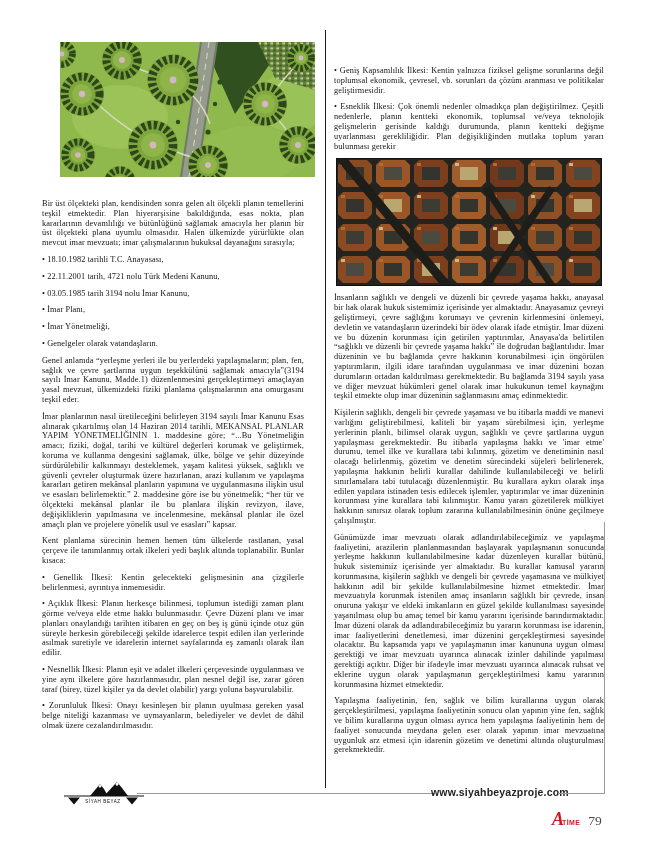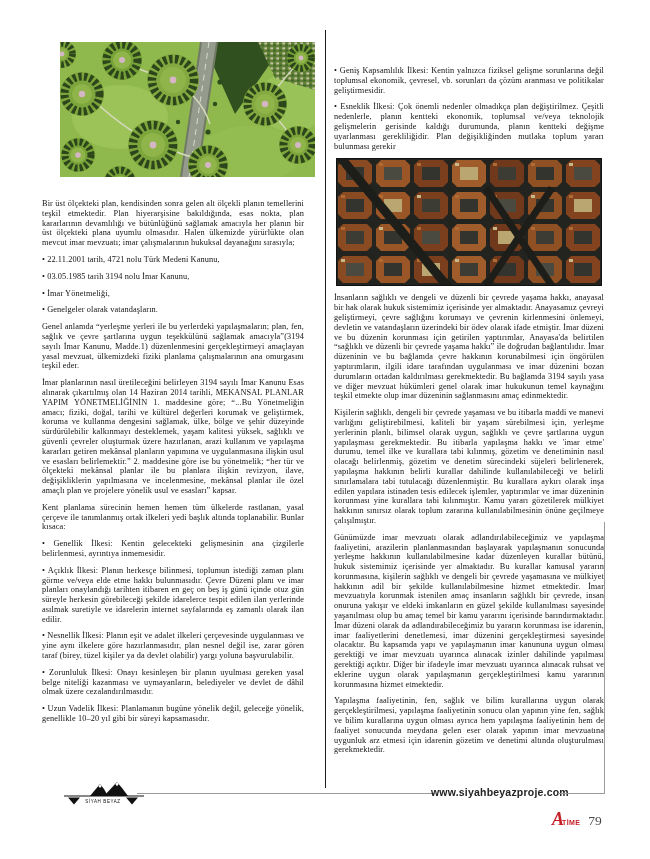--- a/index.html
+++ b/index.html
@@ -114,32 +114,33 @@
       <circle cx="60" cy="140" r="16" fill="#76a238"></circle>
         <circle cx="60" cy="140" r="12" fill="none" stroke="#2c451a" stroke-width="7" stroke-dasharray="3 2.2"></circle>
         <circle cx="60" cy="140" r="6.5" fill="#8fb44a"></circle>
     </g>
   </svg>
 
   <div class="divider"></div>
 
   <div class="col col-left">
     <p>Bir üst ölçekteki plan, kendisinden sonra gelen alt ölçekli planın temellerini teşkil etmektedir. Plan hiyerarşisine bakıldığında, esas nokta, plan kararlarının devamlılığı ve bütünlüğünü sağlamak amacıyla her planın bir üst ölçekteki plana uyumlu olmasıdır. Halen ülkemizde yürürlükte olan mevcut imar mevzuatı; imar çalışmalarının hukuksal dayanağını sırasıyla;</p>
+    <p>• 18.10.1982 tarihli T.C. Anayasası,</p>
     <p>• 22.11.2001 tarih, 4721 nolu Türk Medeni Kanunu,</p>
     <p>• 03.05.1985 tarih 3194 nolu İmar Kanunu,</p>
+    <p>• İmar Planı,</p>
     <p>• İmar Yönetmeliği,</p>
     <p>• Genelgeler olarak vatandaşların.</p>
     <p>Genel anlamda “yerleşme yerleri ile bu yerlerdeki yapılaşmaların; plan, fen, sağlık ve çevre şartlarına uygun teşekkülünü sağlamak amacıyla”(3194 sayılı İmar Kanunu, Madde.1) düzenlenmesini gerçekleştirmeyi amaçlayan yasal mevzuat, ülkemizdeki fiziki planlama çalışmalarının ana omurgasını teşkil eder.</p>
     <p>İmar planlarının nasıl üretileceğini belirleyen 3194 sayılı İmar Kanunu Esas alınarak çıkartılmış olan 14 Haziran 2014 tarihli, MEKANSAL PLANLAR YAPIM YÖNETMELİĞİNİN 1. maddesine göre; “...Bu Yönetmeliğin amacı; fiziki, doğal, tarihi ve kültürel değerleri korumak ve geliştirmek, koruma ve kullanma dengesini sağlamak, ülke, bölge ve şehir düzeyinde sürdürülebilir kalkınmayı desteklemek, yaşam kalitesi yüksek, sağlıklı ve güvenli çevreler oluşturmak üzere hazırlanan, arazi kullanım ve yapılaşma kararları getiren mekânsal planların yapımına ve uygulanmasına ilişkin usul ve esasları belirlemektir.” 2. maddesine göre ise bu yönetmelik; “her tür ve ölçekteki mekânsal planlar ile bu planlara ilişkin revizyon, ilave, değişikliklerin yapılmasına ve incelenmesine, mekânsal planlar ile özel amaçlı plan ve projelere yönelik usul ve esasları” kapsar.</p>
     <p>Kent planlama sürecinin hemen hemen tüm ülkelerde rastlanan, yasal çerçeve ile tanımlanmış ortak ilkeleri yedi başlık altında toplanabilir. Bunlar kısaca:</p>
     <p>• Genellik İlkesi: Kentin gelecekteki gelişmesinin ana çizgilerle belirlenmesi, ayrıntıya inmemesidir.</p>
     <p>• Açıklık İlkesi: Planın herkesçe bilinmesi, toplumun istediği zaman planı görme ve/veya elde etme hakkı bulunmasıdır. Çevre Düzeni planı ve imar planları onaylandığı tarihten itibaren en geç on beş iş günü içinde otuz gün süreyle herkesin görebileceği şekilde idarelerce tespit edilen ilan yerlerinde asılmak suretiyle ve idarelerin internet sayfalarında eş zamanlı olarak ilan edilir.</p>
     <p>• Nesnellik İlkesi: Planın eşit ve adalet ilkeleri çerçevesinde uygulanması ve yine aynı ilkelere göre hazırlanmasıdır, plan nesnel değil ise, zarar gören taraf (birey, tüzel kişiler ya da devlet olabilir) yargı yoluna başvurulabilir.</p>
     <p>• Zorunluluk İlkesi: Onayı kesinleşen bir planın uyulması gereken yasal belge niteliği kazanması ve uymayanların, belediyeler ve devlet de dâhil olmak üzere cezalandırılmasıdır.</p>
-    <p>• Uzun Vadelik İlkesi: Planlamanın bugüne yönelik değil, geleceğe yönelik, genellikle 10–20 yıl gibi bir süreyi kapsamasıdır.</p>
   </div>
 
   <div class="col col-right">
     <p>• Geniş Kapsamlılık İlkesi: Kentin yalnızca fiziksel gelişme sorunlarına değil toplumsal ekonomik, çevresel, vb. sorunları da çözüm aranması ve politikalar geliştirmesidir.</p>
     <p>• Esneklik İlkesi: Çok önemli nedenler olmadıkça plan değiştirilmez. Çeşitli nedenlerle, planın kentteki ekonomik, toplumsal ve/veya teknolojik gelişmelerin gerisinde kaldığı durumunda, planın kentteki değişme uyarlanması gerekliliğidir. Plan değişikliğinden mutlaka toplum yararı bulunması gerekir</p>
 
     <svg class="photo-right" viewBox="0 0 266 128" preserveAspectRatio="none">
       <rect width="266" height="128" fill="#23231f"></rect>
       <g id="city-blocks">
           <polygon points="7,2 31,2 36,7 36,24 31,29 7,29 2,24 2,7" fill="#8a4a22"></polygon>

